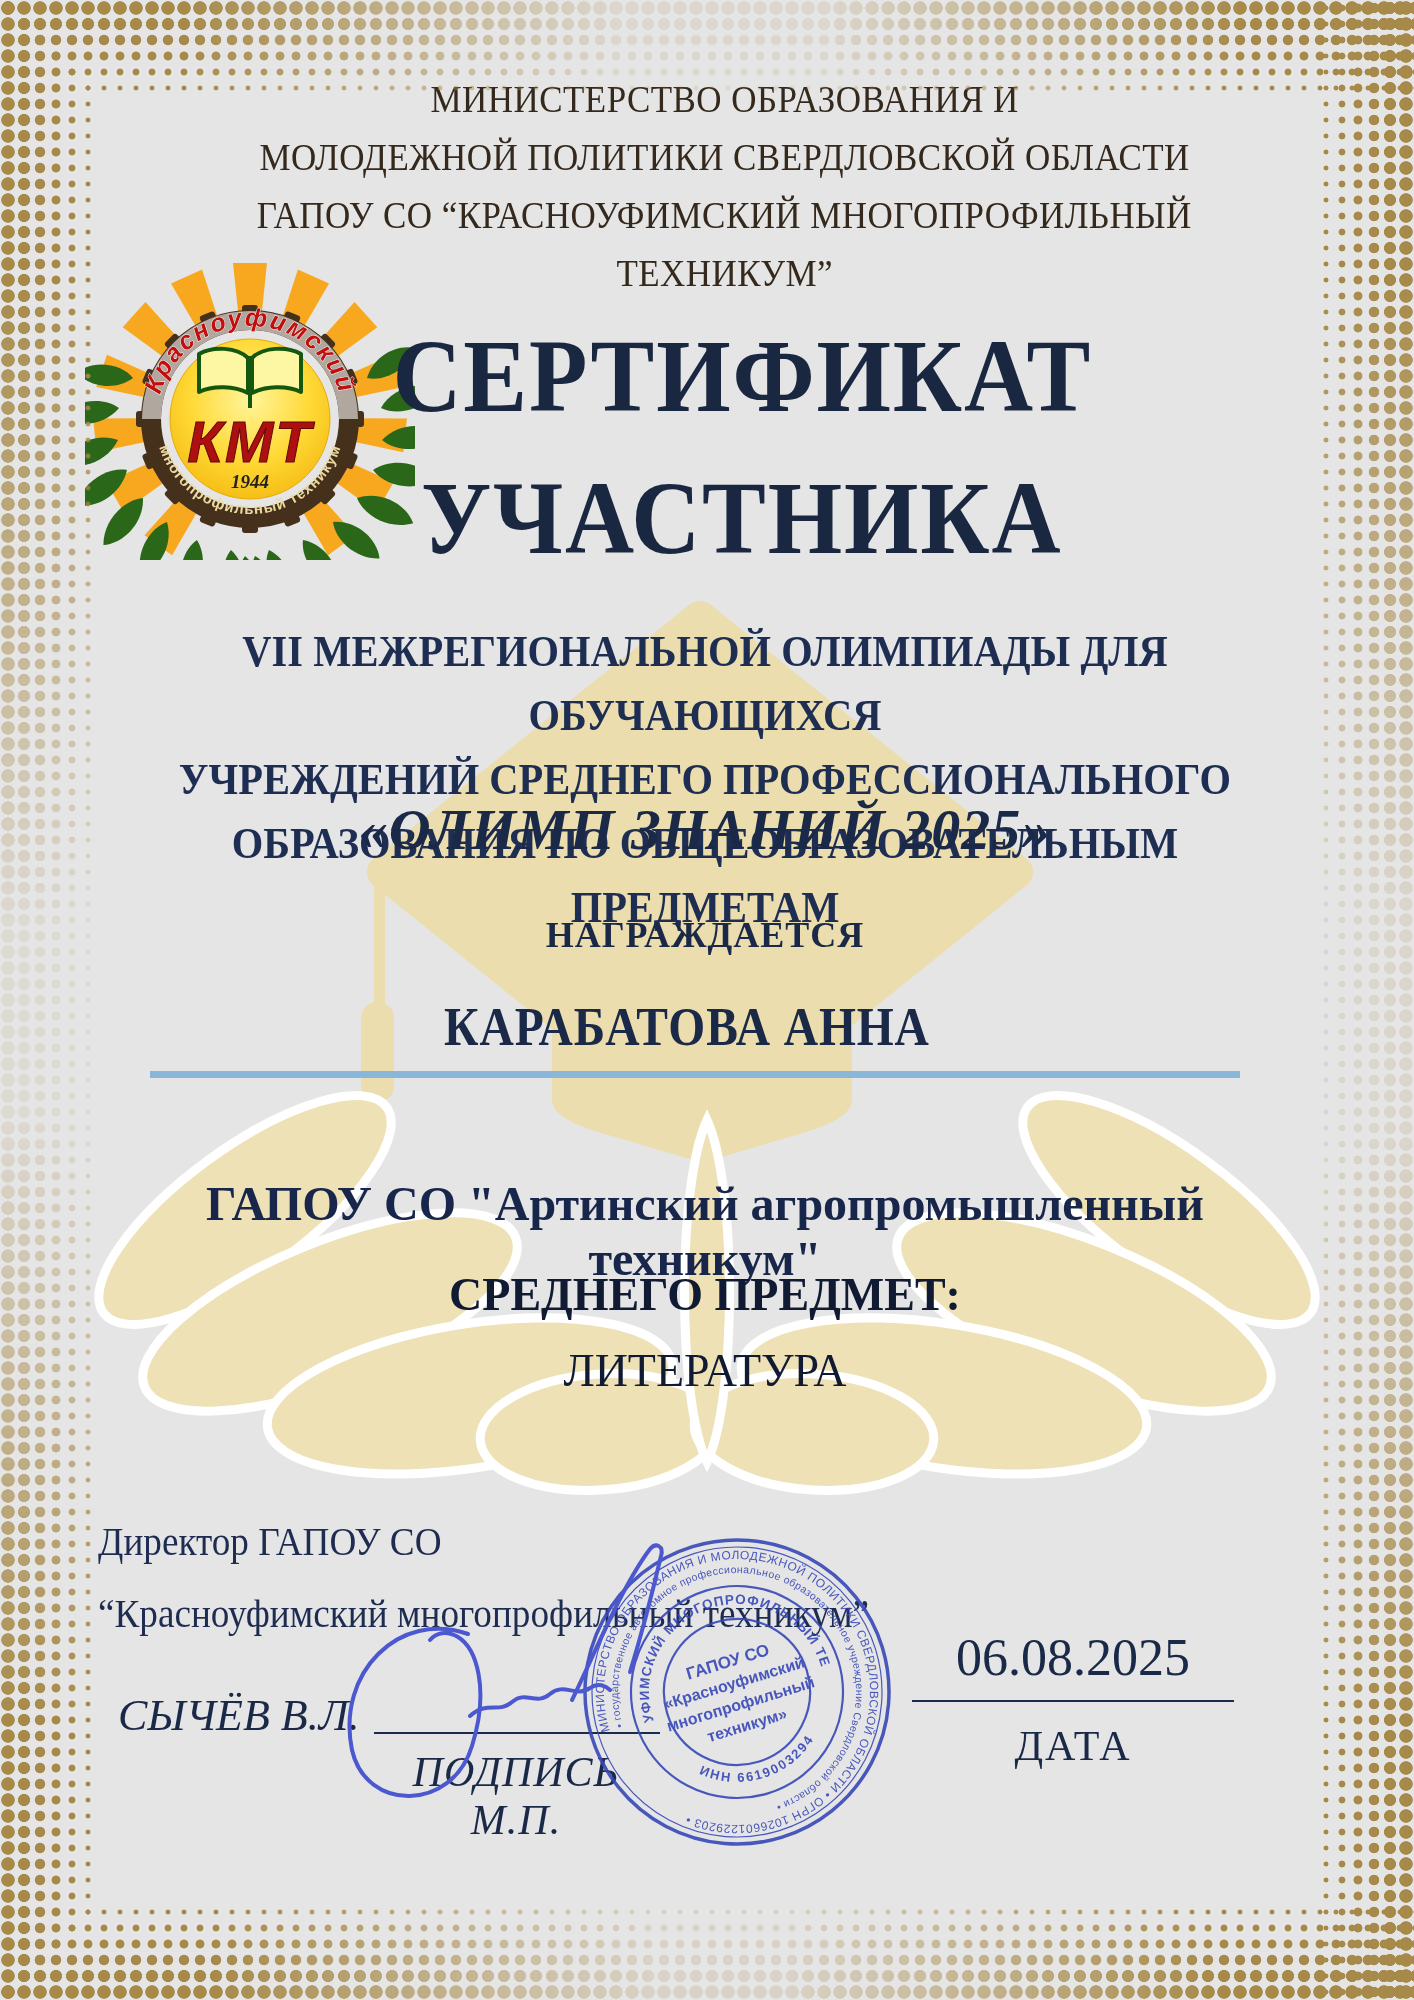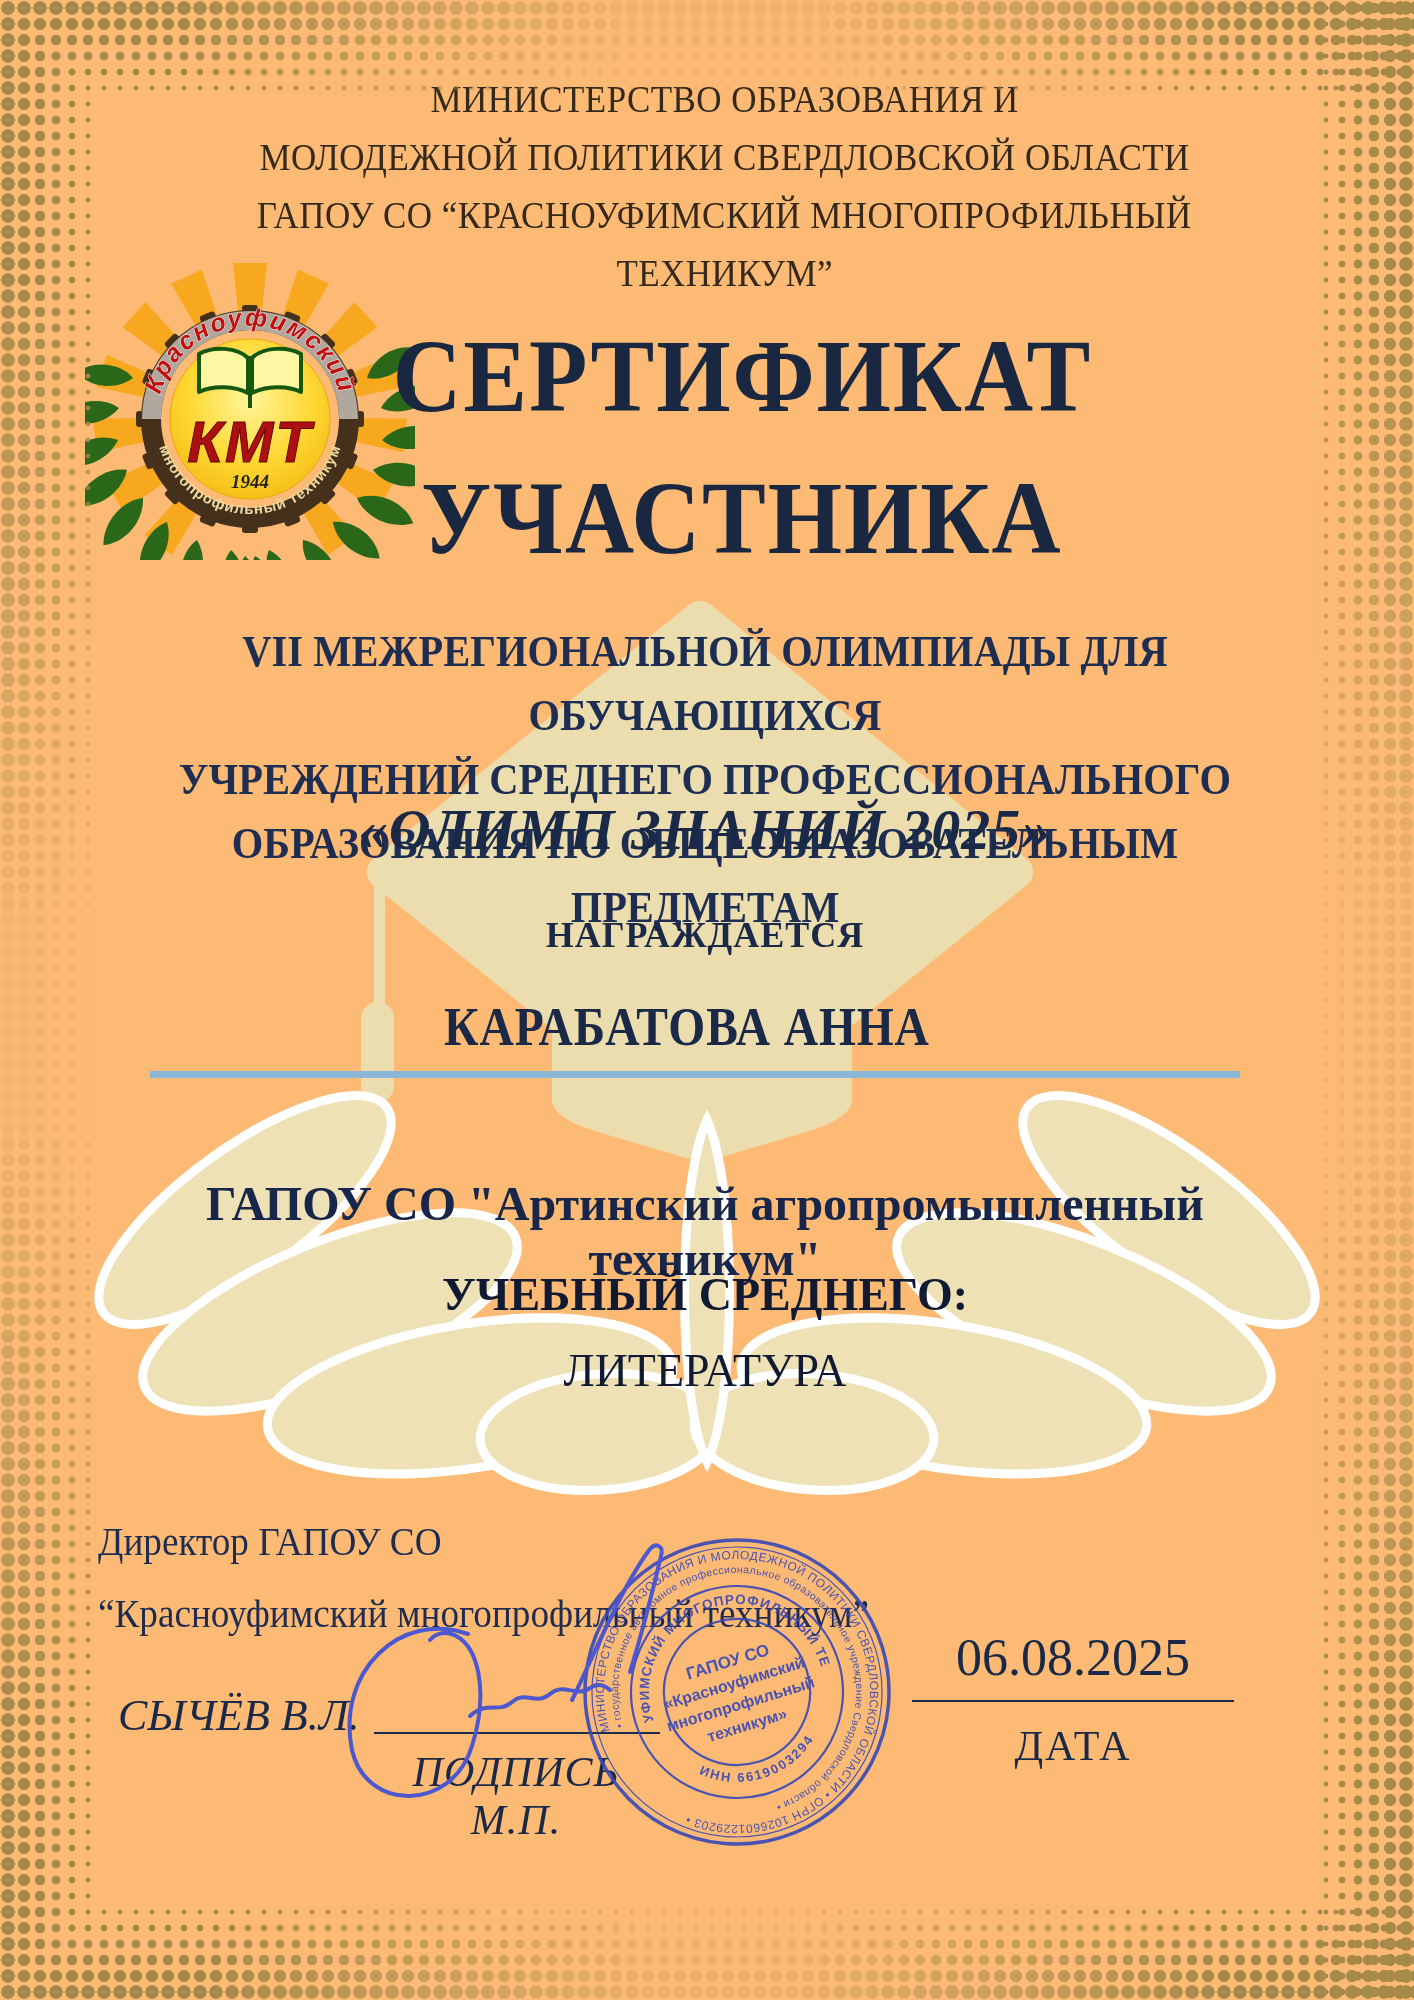--- a/index.html
+++ b/index.html
@@ -1,16 +1,16 @@
 <!DOCTYPE html>
 <html><head>
 <meta charset="utf-8">
 <style>
   html,body{margin:0;padding:0;background:#ffffff;}
-  .page{position:relative;width:1414px;height:2000px;background:#fdba74;overflow:hidden;
+  .page{position:relative;width:1414px;height:2000px;background:#e5e5e5;overflow:hidden;
         font-family:"Liberation Serif","DejaVu Serif",serif;color:#1b2a4d;}
   
   .band{position:absolute;z-index:3;pointer-events:none;}
   .band-top{top:0;left:0;right:0;height:96px;display:flex;flex-direction:column;
     -webkit-mask-image:linear-gradient(90deg,#000 0,#000 13%,rgba(0,0,0,.14) 44%,rgba(0,0,0,.14) 58%,#000 88%,#000 100%);
             mask-image:linear-gradient(90deg,#000 0,#000 13%,rgba(0,0,0,.14) 44%,rgba(0,0,0,.14) 58%,#000 88%,#000 100%);}
   .band-bottom{bottom:0;left:0;right:0;height:96px;display:flex;flex-direction:column-reverse;
     -webkit-mask-image:linear-gradient(90deg,#000 0,#000 15%,rgba(0,0,0,.2) 46%,rgba(0,0,0,.2) 56%,#000 86%,#000 100%);
             mask-image:linear-gradient(90deg,#000 0,#000 15%,rgba(0,0,0,.2) 46%,rgba(0,0,0,.2) 56%,#000 86%,#000 100%);}
   .band-left{top:0;bottom:0;left:0;width:96px;display:flex;flex-direction:row;
@@ -210,21 +210,21 @@
     <div class="sx">VII МЕЖРЕГИОНАЛЬНОЙ ОЛИМПИАДЫ ДЛЯ ОБУЧАЮЩИХСЯ</div><br>
     <div class="sx">УЧРЕЖДЕНИЙ СРЕДНЕГО ПРОФЕССИОНАЛЬНОГО</div><br>
     <div class="sx ws">ОБРАЗОВАНИЯ ПО ОБЩЕОБРАЗОВАТЕЛЬНЫМ  ПРЕДМЕТАМ</div>
   </div>
   <div class="abs ctr event-name">«ОЛИМП ЗНАНИЙ 2025»</div>
   <div class="abs ctr award">НАГРАЖДАЕТСЯ</div>
 
   <div class="abs ctr recipient"><span class="sx" style="transform:scaleX(.88)">КАРАБАТОВА АННА</span></div>
   <div class="abs blue-line"></div>
   <div class="abs ctr institution">ГАПОУ СО "Артинский агропромышленный техникум"</div>
-  <div class="abs ctr subj1">УЧЕБНЫЙ СРЕДНЕГО:</div>
+  <div class="abs ctr subj1">СРЕДНЕГО ПРЕДМЕТ:</div>
   <div class="abs ctr subj2">ЛИТЕРАТУРА</div>
 
   <div class="abs director">
     <span class="sxl">Директор ГАПОУ СО</span><br>
     <span class="sxl">“Красноуфимский многопрофильный техникум”</span>
   </div>
   <div class="abs dname">СЫЧЁВ В.Л.</div>
   <div class="abs sig-line"></div>
   <div class="abs ctr sig-label">ПОДПИСЬ М.П.</div>
   <div class="abs ctr date-val">06.08.2025</div>

